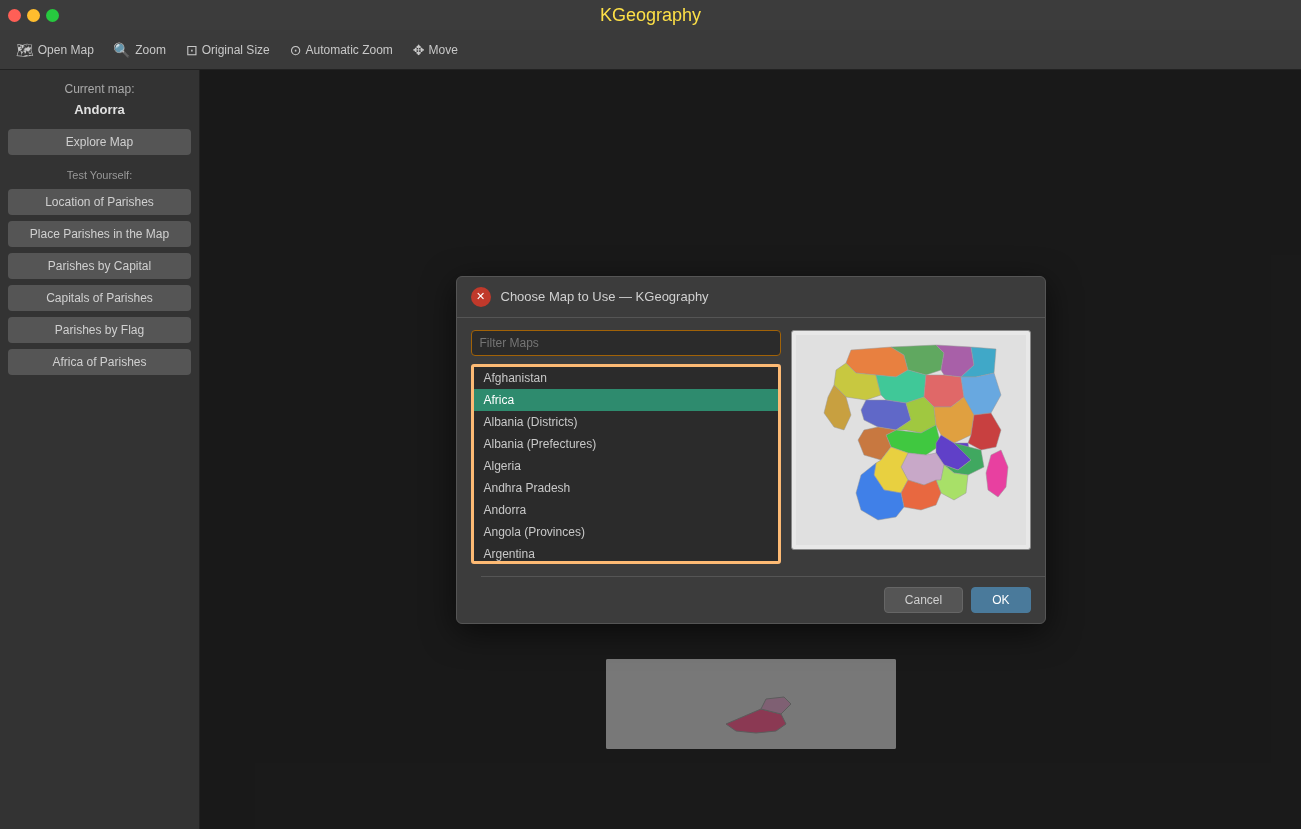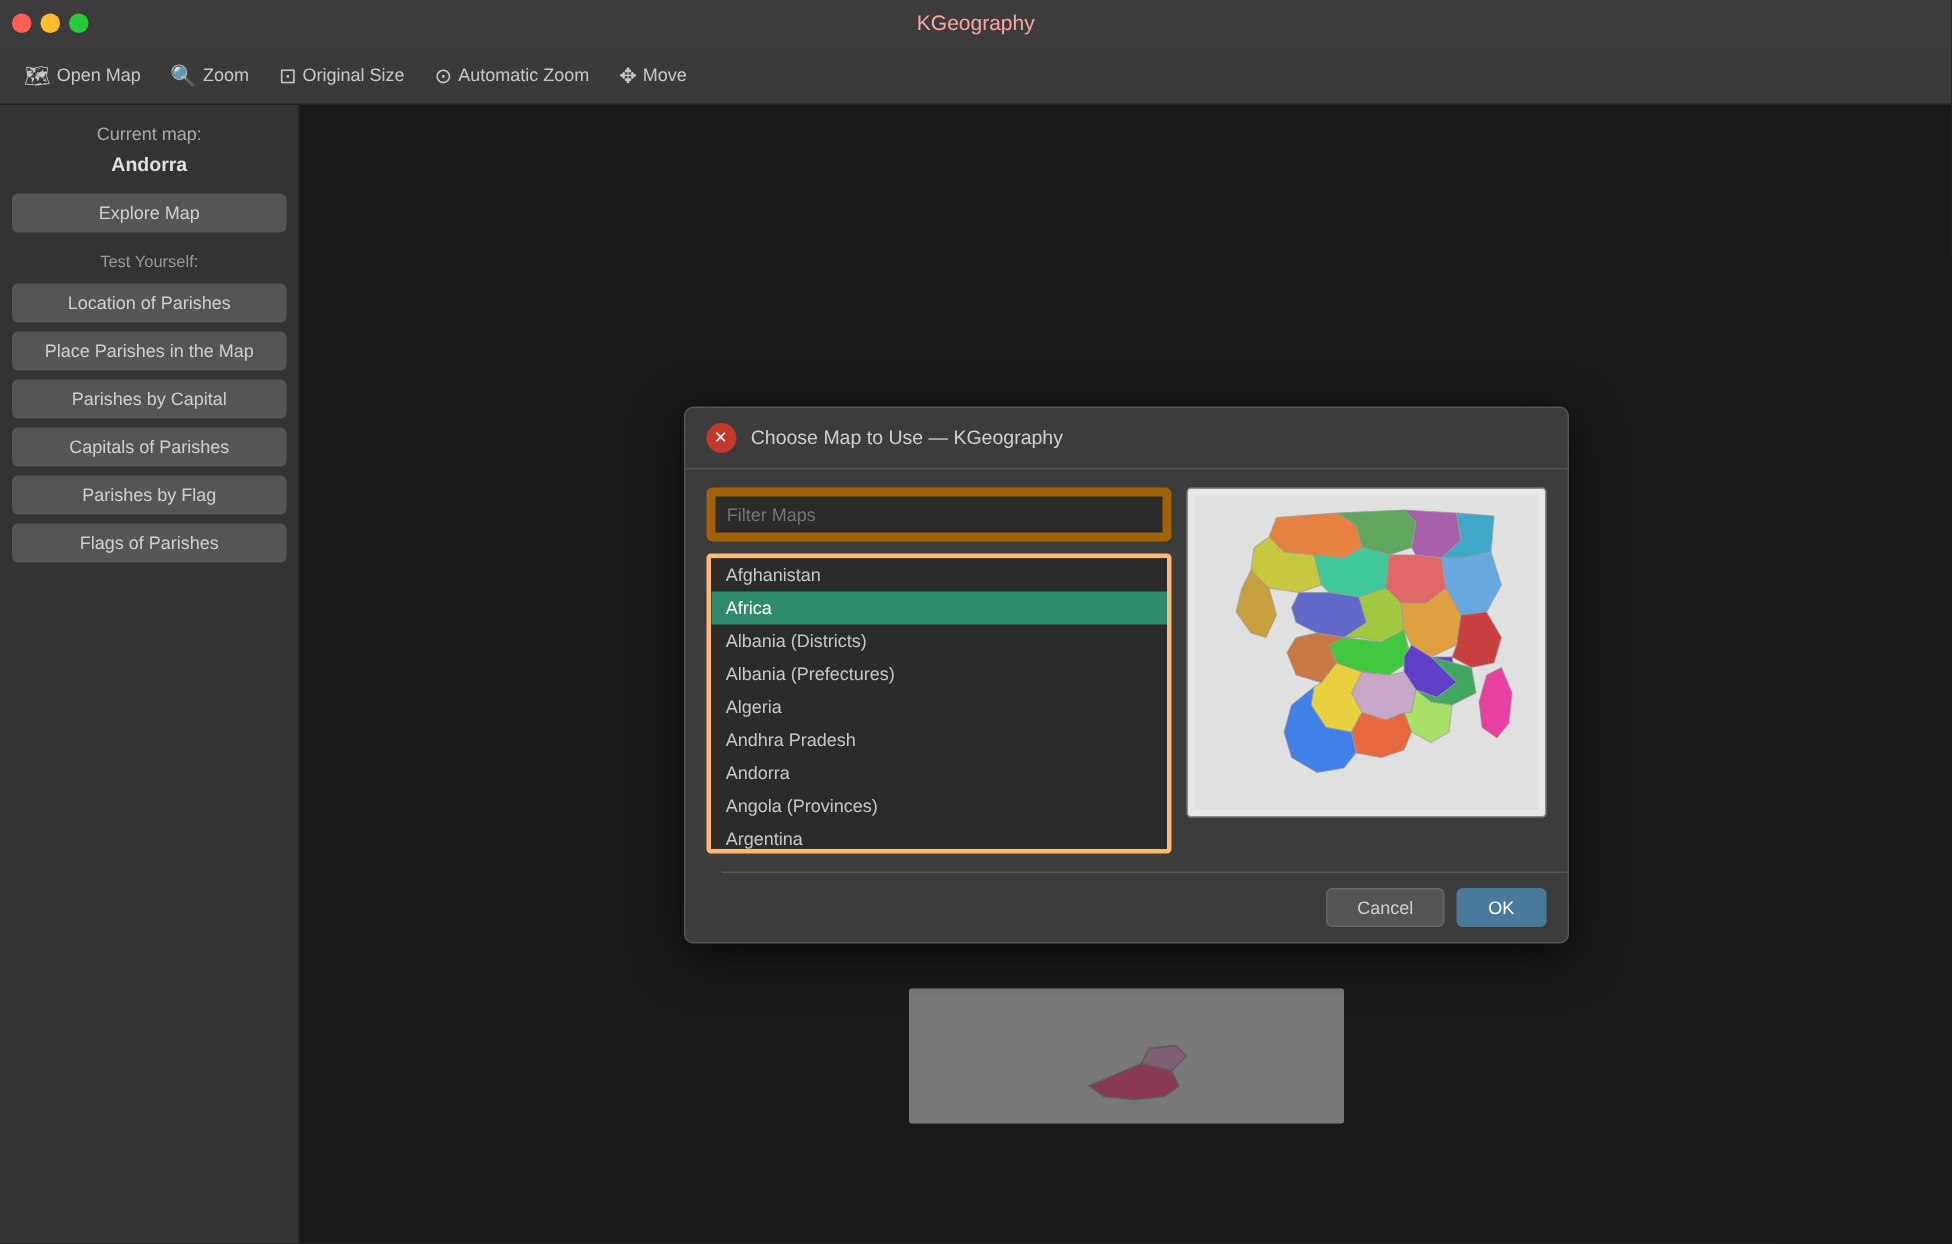--- a/index.html
+++ b/index.html
@@ -34,22 +34,22 @@
       border-radius: 50%;
       display: inline-block;
     }
     .tb-close { background: #ff5f56; }
     .tb-min { background: #ffbd2e; }
     .tb-max { background: #27c93f; }
     .titlebar-title {
       position: absolute;
       left: 50%;
       transform: translateX(-50%);
-      color: #fca5a5;
-      font-size: 14px;
+      color: #fde047;
+      font-size: 18px;
     }
 
     
     .toolbar {
       background: #3a3a3a;
       height: 40px;
       display: flex;
       align-items: center;
       padding: 0 8px;
       gap: 4px;
@@ -190,21 +190,21 @@
       padding: 12px 14px;
     }
     .dialog-left {
       display: flex;
       flex-direction: column;
       gap: 8px;
       flex: 1;
     }
     .filter-input {
       background: #2b2b2b;
-      border: 6px solid #a16207;
+      border: 1px solid #a16207;
       color: #d0d0d0;
       padding: 5px 8px;
       border-radius: 4px;
       font-size: 12px;
       width: 100%;
       outline: none;
     }
 
     .map-list {
       background: #2b2b2b;
@@ -312,21 +312,21 @@
   <div class="sidebar">
     <div class="current-map-label">Current map:</div>
     <div class="current-map-name">Andorra</div>
     <button class="sidebar-btn">Explore Map</button>
     <div class="sidebar-section-label">Test Yourself:</div>
     <button class="sidebar-btn">Location of Parishes</button>
     <button class="sidebar-btn">Place Parishes in the Map</button>
     <button class="sidebar-btn">Parishes by Capital</button>
     <button class="sidebar-btn">Capitals of Parishes</button>
     <button class="sidebar-btn">Parishes by Flag</button>
-    <button class="sidebar-btn">Flags of Parishes</button>
+    <button class="sidebar-btn">Africa of Parishes</button>
   </div>
 
   <div class="map-area">
 
     <div class="andorra-preview">
       <svg width="290" height="90" viewBox="0 0 290 90">
         <rect width="290" height="90" fill="#c8c8c8"></rect>
         <polygon points="120,65 155,50 175,55 180,65 170,72 150,74 130,72" fill="#e85f8b" stroke="#999" stroke-width="1"></polygon>
         <polygon points="155,50 175,55 185,45 178,38 160,40" fill="#d4a0c0" stroke="#999" stroke-width="1"></polygon>
       </svg>

